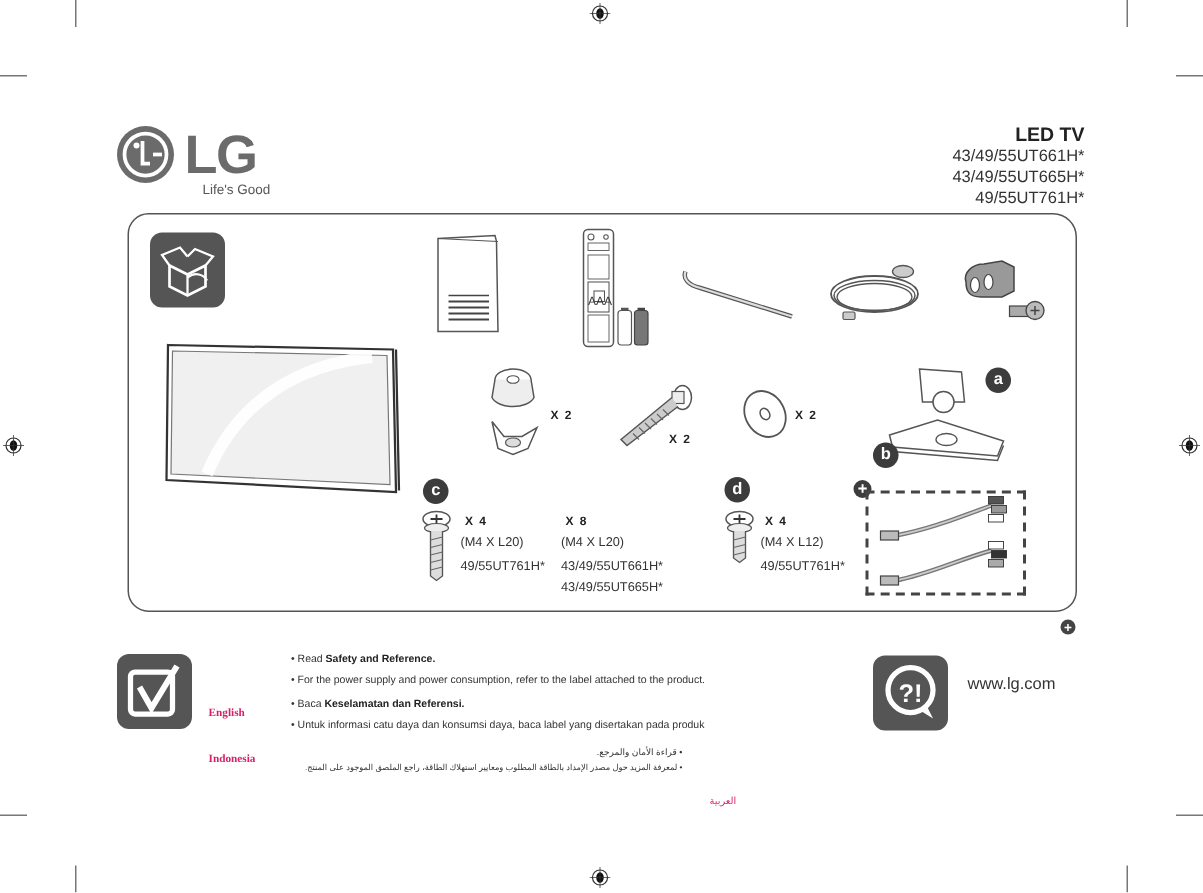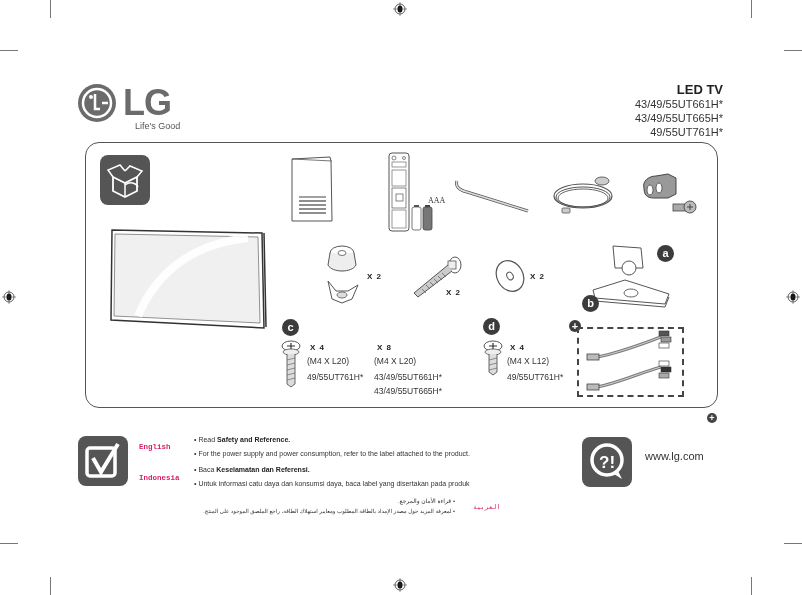--- a/index.html
+++ b/index.html
@@ -24,21 +24,21 @@
   .icon-tile { position: absolute; background: #555; border-radius: 8px; }
   .badge { position: absolute; width: 17px; height: 17px; border-radius: 50%; background: #3c3c3c; color: #fff; font-weight: bold; font-size: 11px; font-family: "Liberation Sans", sans-serif; text-align: center; line-height: 17px; }
   .qty { position: absolute; font-size: 8px; font-weight: bold; color: #222; font-family: "Liberation Sans", sans-serif; letter-spacing: 1px; }
   .spec { position: absolute; font-size: 8.5px; color: #333; font-family: "Liberation Sans", sans-serif; line-height: 14px; }
 
   .dashed-box { position: absolute; left: 577px; top: 327px; width: 107px; height: 70px; border: 2px dashed #444; }
 
   .note { position: absolute; right: 85px; top: 413px; font-size: 8px; color: #333; font-family: "Liberation Sans", sans-serif; display: flex; align-items: center; gap: 4px; }
   .plus-circle { display: inline-block; width: 10px; height: 10px; border-radius: 50%; background: #444; color: #fff; font-size: 9px; line-height: 10px; text-align: center; font-weight: bold; }
 
-  .lang { position: absolute; font-size: 7.5px; font-weight: bold; color: #d61f69; font-family: Liberation Mono, monospace; }
+  .lang { position: absolute; font-size: 7.5px; font-weight: bold; color: #d61f69; font-family: Liberation Serif, serif; margin-top: 27px; }
   .line { position: absolute; font-size: 7px; color: #333; font-family: "Liberation Sans", sans-serif; white-space: nowrap; }
   .line b { font-weight: bold; color: #222; }
   .rtl { direction: rtl; text-align: right; }
   .www { position: absolute; left: 645px; top: 450px; font-size: 11px; color: #333; font-family: "Liberation Sans", sans-serif; }
 </style>
 </head>
 <body>
 
 <div class="crop-v" style="left:50px;top:0;height:18px;"></div>
 <div class="crop-v" style="left:751px;top:0;height:18px;"></div>
@@ -118,21 +118,21 @@
 <svg class="abs" style="left:388px;top:152px;" width="22" height="80" viewBox="0 0 22 80">
   <rect x="1" y="1" width="20" height="78" rx="3" fill="#fff" stroke="#555" stroke-width="1"></rect>
   <circle cx="6" cy="6" r="2" fill="none" stroke="#555" stroke-width="0.7"></circle>
   <circle cx="16" cy="6" r="1.5" fill="none" stroke="#555" stroke-width="0.7"></circle>
   <rect x="4" y="10" width="14" height="5" fill="none" stroke="#555" stroke-width="0.6"></rect>
   <rect x="4" y="18" width="14" height="16" fill="none" stroke="#555" stroke-width="0.6"></rect>
   <rect x="4" y="36" width="14" height="20" fill="none" stroke="#555" stroke-width="0.7"></rect>
   <rect x="8" y="42" width="7" height="7" fill="none" stroke="#555" stroke-width="0.7"></rect>
   <rect x="4" y="58" width="14" height="18" fill="none" stroke="#555" stroke-width="0.6"></rect>
 </svg>
-<div class="abs" style="left:428px;top:196px;font-size:8px;color:#333;font-family:Liberation Serif, serif;">AAA</div>
+<div class="abs" style="left:392px;top:196px;font-size:8px;color:#333;font-family:Liberation Sans, sans-serif;">AAA</div>
 <svg class="abs" style="left:411px;top:205px;" width="22" height="26" viewBox="0 0 22 26">
   <rect x="1" y="2" width="9" height="23" rx="2" fill="#fff" stroke="#555" stroke-width="0.8"></rect>
   <rect x="12" y="2" width="9" height="23" rx="2" fill="#777" stroke="#444" stroke-width="0.8"></rect>
   <rect x="3" y="0" width="5" height="2" fill="#555"></rect>
     <rect x="14" y="0" width="5" height="2" fill="#444"></rect>
 </svg>
 
 <svg class="abs" style="left:453px;top:178px;" width="78" height="40" viewBox="0 0 78 40">
   <path d="M4 3 C2 8 6 12 14 14 L75 33" fill="none" stroke="#555" stroke-width="3"></path>
   <path d="M4 3 C2 8 6 12 14 14 L75 33" fill="none" stroke="#ddd" stroke-width="1.5"></path>

